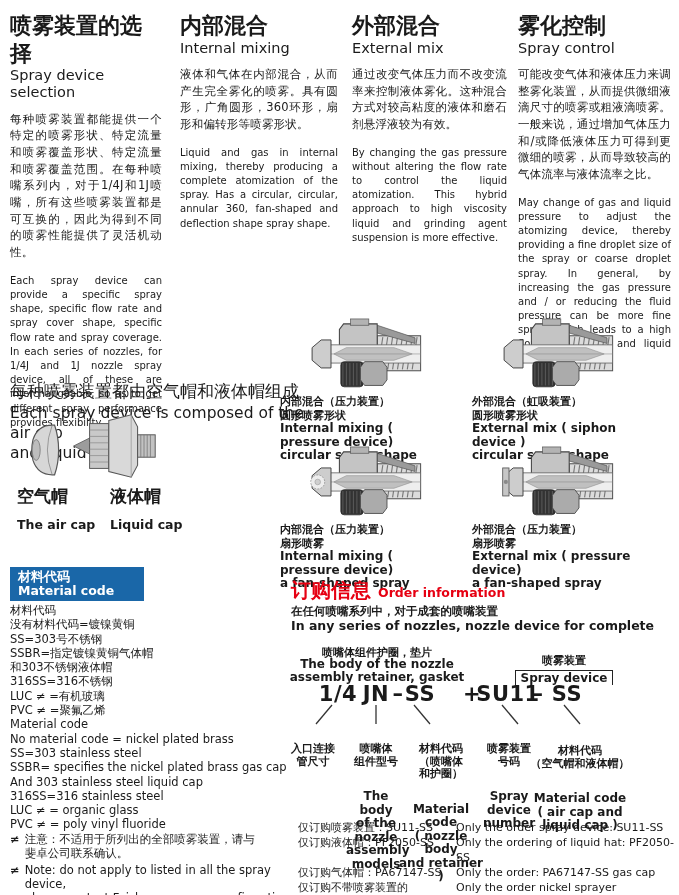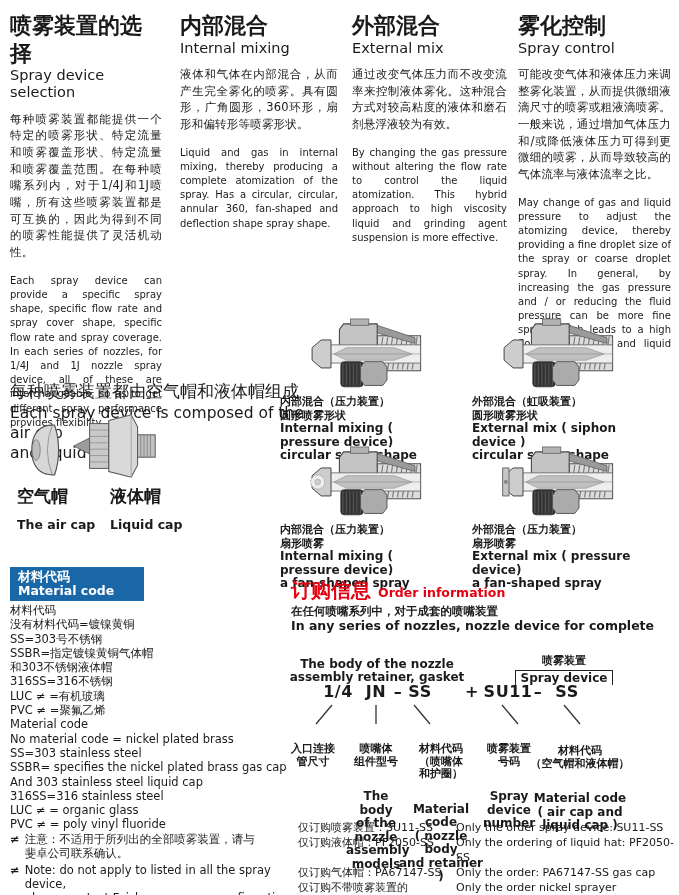--- a/index.html
+++ b/index.html
@@ -51,21 +51,21 @@
   #oi-title .oi-cn{font-size:20px;font-weight:bold;}
   #oi-title .oi-en{font-size:12.5px;font-weight:bold;margin-left:7px;}
   #oi-sub-cn{position:absolute;left:291px;top:604px;font-size:11.5px;font-weight:bold;}
   #oi-sub-en{position:absolute;left:291px;top:618px;font-size:12.5px;font-weight:bold;}
   #lg-cn{position:absolute;left:288px;top:645px;width:178px;text-align:center;font-size:11px;font-weight:bold;}
   #lg-en{position:absolute;left:288px;top:658px;width:178px;text-align:center;font-size:12px;font-weight:bold;line-height:12.5px;white-space:pre-line;}
   #rg-cn{position:absolute;left:488px;top:653px;width:152px;text-align:center;font-size:11px;font-weight:bold;}
   #rg-en-wrap{position:absolute;left:488px;top:667px;width:152px;text-align:center;}
   .bracket{display:inline-block;border-top:1.5px solid #222;border-left:1.5px solid #222;border-right:1.5px solid #222;
            padding:1px 5px 0 5px;font-size:12px;font-weight:bold;line-height:13px;}
-  .code-part{position:absolute;top:682px;transform:translateX(-50%);font-size:16px;font-weight:bold;letter-spacing:.5px;text-align:right;}
+  .code-part{position:absolute;top:682px;transform:translateX(-50%);font-size:21px;font-weight:bold;letter-spacing:.5px;text-align:right;}
   #connectors{position:absolute;left:280px;top:702px;}
   .plabel{position:absolute;top:724px;text-align:center;white-space:pre-line;}
   .plabel .pl-cn{font-size:11px;font-weight:bold;line-height:12.5px;}
   .plabel .pl-en{font-size:12px;font-weight:bold;line-height:13.5px;margin-top:3px;}
   #pl1{left:282px;width:62px}
   #pl2{left:346px;width:60px}
   #pl3{left:398px;width:86px}
   #pl4{left:476px;width:66px}
   #pl5{left:528px;width:104px;top:726px}
   #examples{position:absolute;left:298px;top:820px;font-size:11px;line-height:15px;}
@@ -315,20 +315,21 @@
     <span class="note-text">Note: do not apply to listed in all the spray device,
 please contact Feizhuo company confirmation.</span>
   </div>
 
   <div id="oi-title">
     <span class="oi-cn">订购信息</span><span class="oi-en">Order information</span>
   </div>
   <div id="oi-sub-cn">在任何喷嘴系列中，对于成套的喷嘴装置</div>
   <div id="oi-sub-en">In any series of nozzles, nozzle device for complete</div>
 
+  <div id="lg-cn">喷嘴体组件护圈，垫片</div>
   <div id="lg-en">The body of the nozzle
 assembly retainer, gasket</div>
   <div id="rg-cn">喷雾装置</div>
   <div id="rg-en-wrap">
     <span class="bracket">Spray device</span>
   </div>
 
   <span class="code-part" style="left:338px">1/4</span>
   <span class="code-part" style="left:376px">JN</span>
   <span class="code-part" style="left:398px">–</span>

